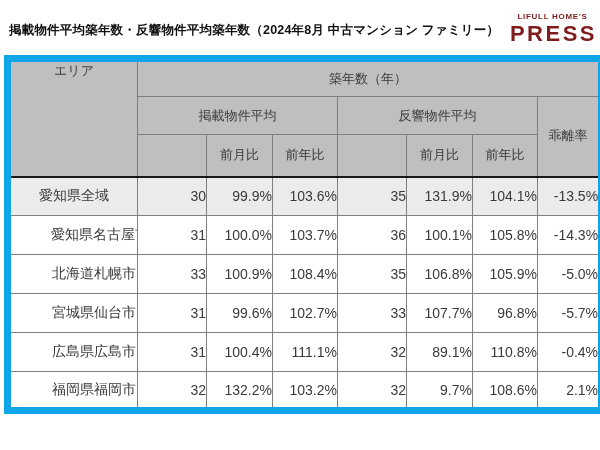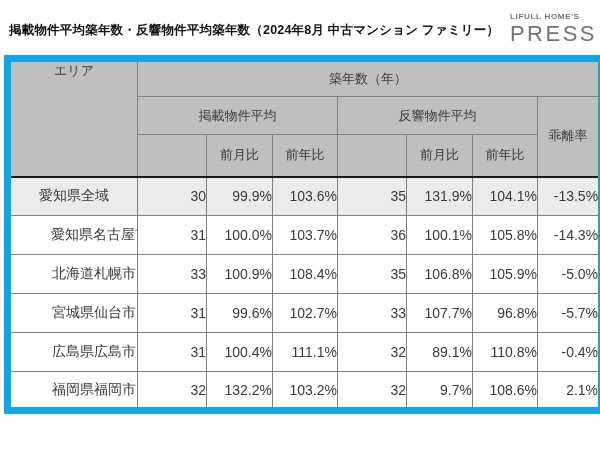--- a/index.html
+++ b/index.html
@@ -9,23 +9,23 @@
     width: 600px; height: 450px;
     background: #ffffff;
     font-family: "Liberation Sans", sans-serif;
     overflow: hidden;
   }
   .page-title {
     position: absolute; left: 9px; top: 22px;
     font-size: 12.5px; font-weight: bold; color: #111111;
     letter-spacing: 0.2px; white-space: nowrap;
   }
-  .logo { position: absolute; right: 5px; top: 13px; text-align: left; color: #737373; }
+  .logo { position: absolute; right: 5px; top: 13px; text-align: center; color: #7f1d1d; }
   .logo-line1 { font-size: 8px; font-weight: bold; letter-spacing: 0.7px; line-height: 1; }
-  .logo-line2 { font-size: 22px; font-weight: normal; letter-spacing: 2.5px; line-height: 1; margin-top: 2px; margin-right: -2px; }
+  .logo-line2 { font-size: 22px; font-weight: bold; letter-spacing: 2.5px; line-height: 1; margin-top: 2px; margin-right: -2px; }
 
   table.stats {
     position: absolute; left: 4px; top: 55px;
     width: 594px;
     border-collapse: collapse; table-layout: fixed;
     background: #ffffff;
     border: 7px solid #0ea5e9;
   }
   .stats th, .stats td {
     border: 1px solid #7f7f7f;

